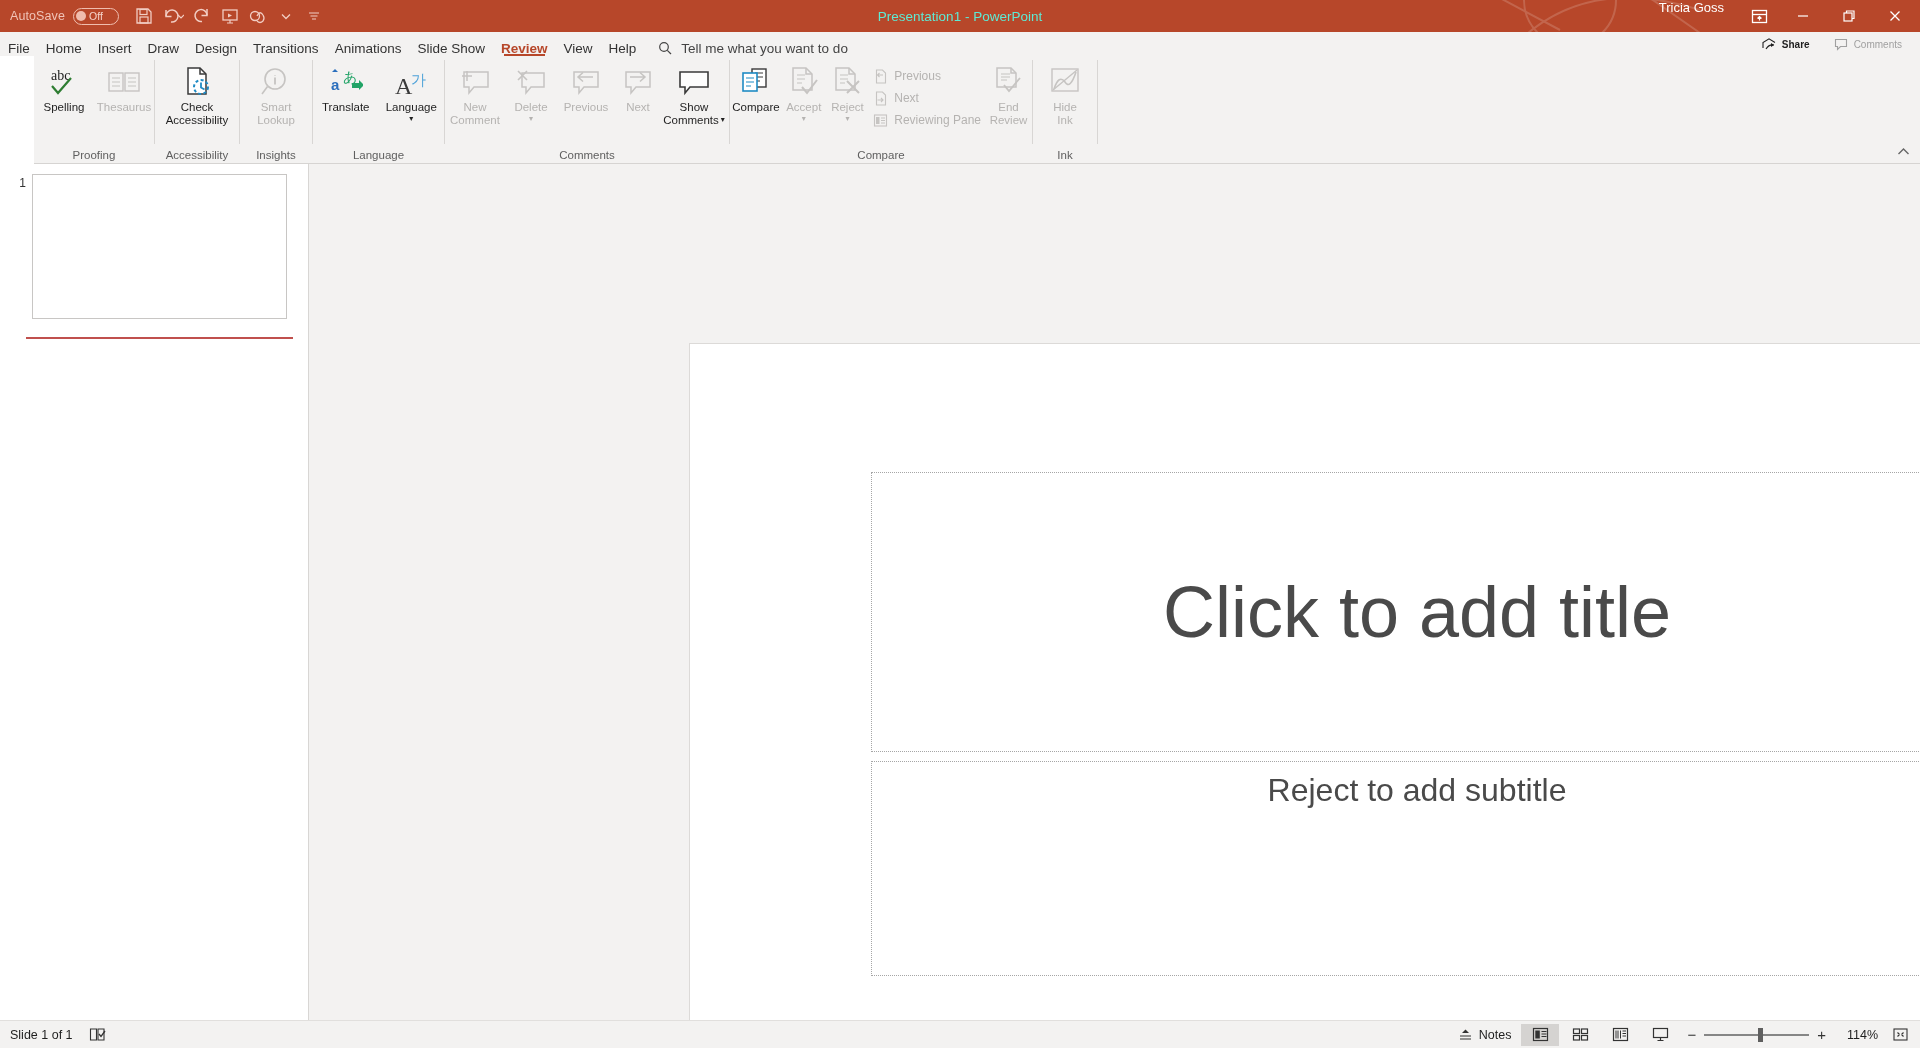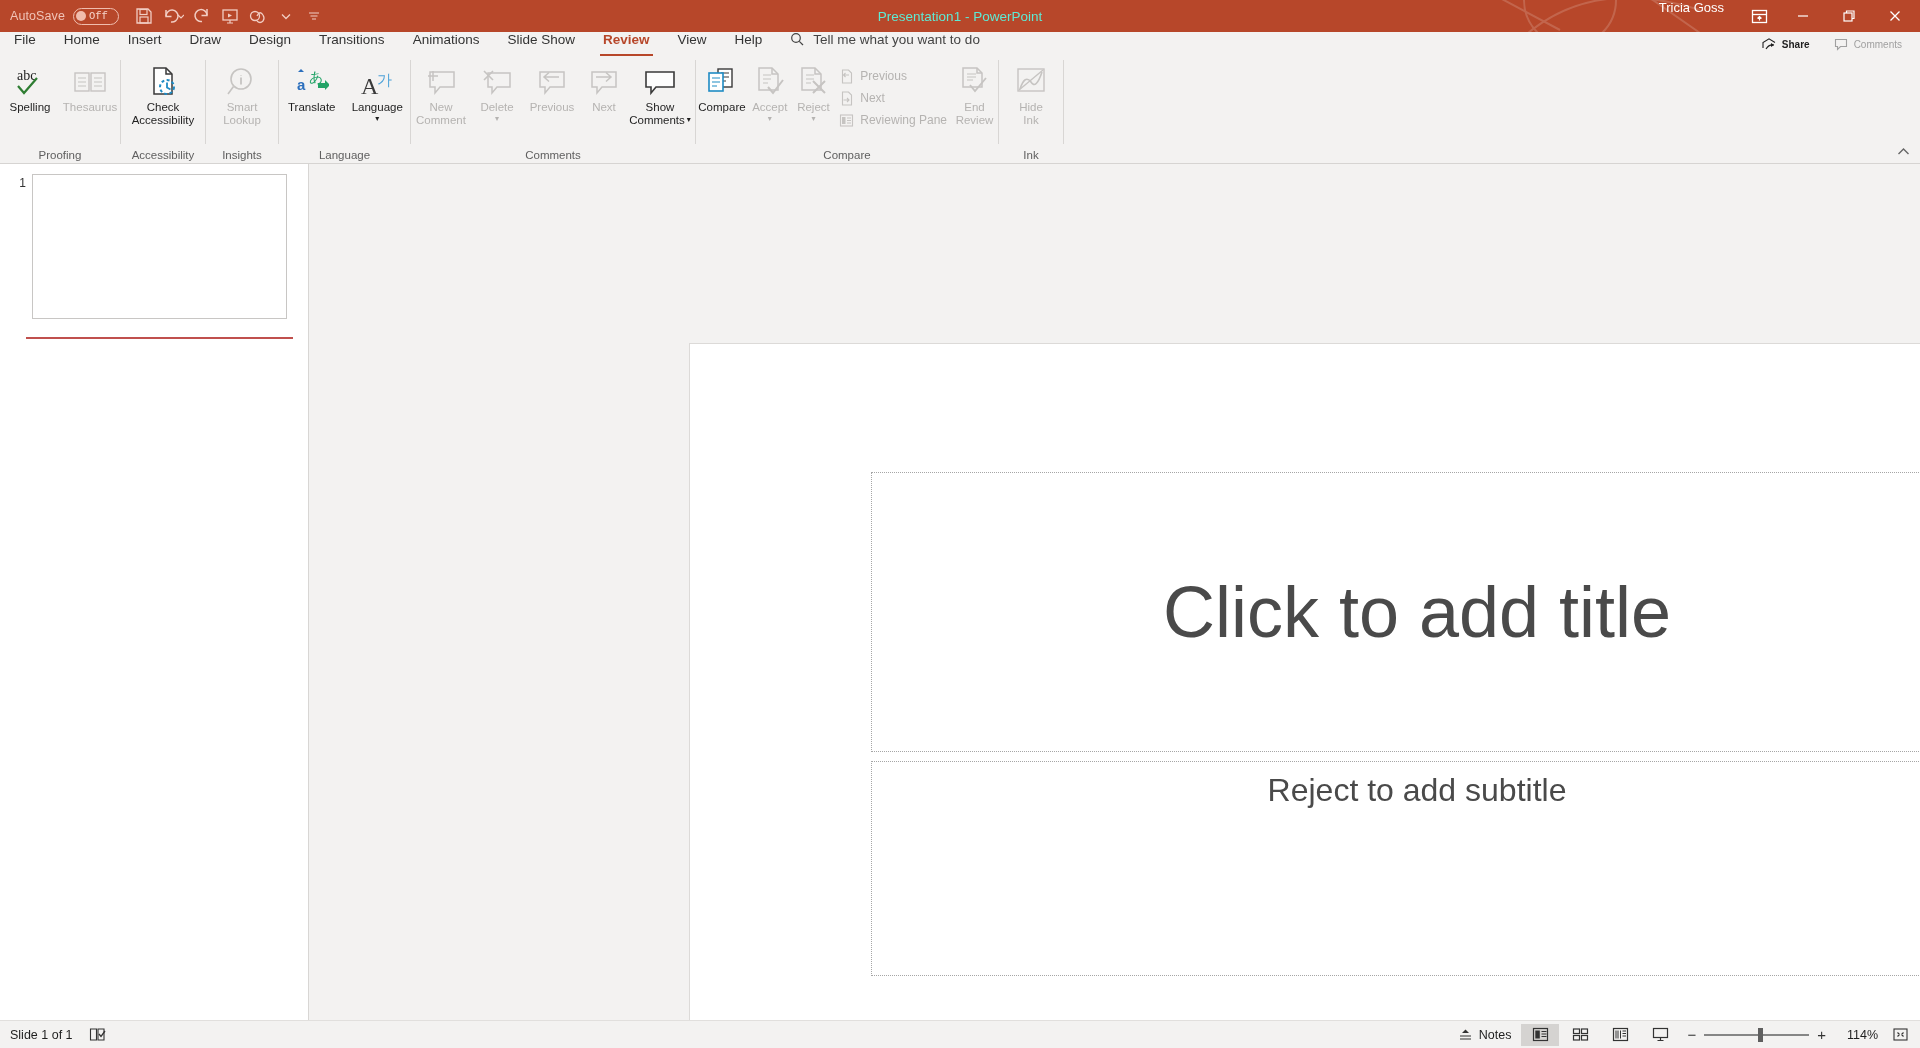--- a/index.html
+++ b/index.html
@@ -19,21 +19,21 @@
     flex: 0 0 32px;
   }
   .qat { display: flex; align-items: center; padding-left: 10px; gap: 2px; height: 100%; }
   .qat-item {
     height: 26px; min-width: 26px; display: flex; align-items: center; justify-content: center;
     color: #f2cdc3; padding: 0 3px;
   }
   .autosave-label { font-size: 12.5px; color: #f0c4b8; margin-right: 6px; letter-spacing: .1px; }
   .toggle {
     width: 46px; height: 17px; border-radius: 9px; border: 1.3px solid #f0bdae;
-    display: flex; align-items: center; padding: 0 2px; gap: 3px; font-family: Liberation Mono, monospace;
+    display: flex; align-items: center; padding: 0 2px; gap: 3px;
   }
   .toggle .knob { width: 10px; height: 10px; border-radius: 50%; background: #f0bdae; }
   .toggle .tgl-txt { font-size: 10.5px; color: #f5d3c9; line-height: 1; }
   .qat-sep { width: 8px; }
   .app-title {
     position: absolute; left: 0; right: 0; text-align: center;
     font-size: 13.5px; color: #5eead4; pointer-events: none;
   }
   .title-right { margin-left: auto; display: flex; height: 100%; padding-right: 2px; z-index: 2;}
   .user-name { font-size: 13px; color: #fff; margin-right: 14px; }
@@ -43,39 +43,39 @@
     position: absolute; right: 180px; top: -30px; width: 330px; height: 90px;
     opacity: .16; pointer-events: none;
   }
 
   
   .tabbar {
     height: 24px; background: #f3f2f1; display: flex; align-items: stretch;
     position: relative; flex: 0 0 24px;
   }
   .tab {
-    padding: 0 14px; display: flex; align-items: flex-start; font-size: 13.5px;
+    padding: 0 8px; display: flex; align-items: flex-end; font-size: 13.5px;
     color: #333333; height: 100%; position: relative; white-space: nowrap;
   }
   .tab.active { font-weight: bold; color: #b7472a; }
   .tab.active::after {
     content: ""; position: absolute; left: 11px; right: 11px; bottom: 0; height: 2.5px; background: #b7472a;
   }
-  .tellme { display: flex; align-items: flex-start; gap: 8px; margin-left: 14px; color: #444; font-size: 13.5px; }
+  .tellme { display: flex; align-items: flex-end; gap: 8px; margin-left: 14px; color: #444; font-size: 13.5px; }
   .tb-right { margin-left: auto; display: flex; align-items: center; gap: 4px; padding-right: 8px; }
   .share-btn, .comments-btn {
     display: flex; align-items: center; gap: 6px; font-size: 10px; padding: 2px 10px; height: 21px;
   }
   .share-btn { color: #1f1f1f; font-weight: bold; }
   .comments-btn { color: #a0a0a0; }
 
   
   .ribbon {
     height: 108px; background: #f3f2f1; border-bottom: 1px solid #d6d4d2;
-    display: flex; align-items: stretch; position: relative; flex: 0 0 108px;
+    display: flex; align-items: stretch; position: relative; flex: 0 0 108px; margin-left: 34px;
   }
   .group { display: flex; flex-direction: column; position: relative; height: 100%; }
   .group-body { flex: 1; display: flex; align-items: flex-start; padding-top: 4px; }
   .group-label {
     height: 16px; font-size: 11.5px; color: #5f5f5f; text-align: center;
     line-height: 16px; width: 100%;
   }
   .group-sep { width: 1px; background: #d8d6d4; margin: 4px 0 20px 0; align-self: stretch; height: 84px;}
 
   .btn-lg {

